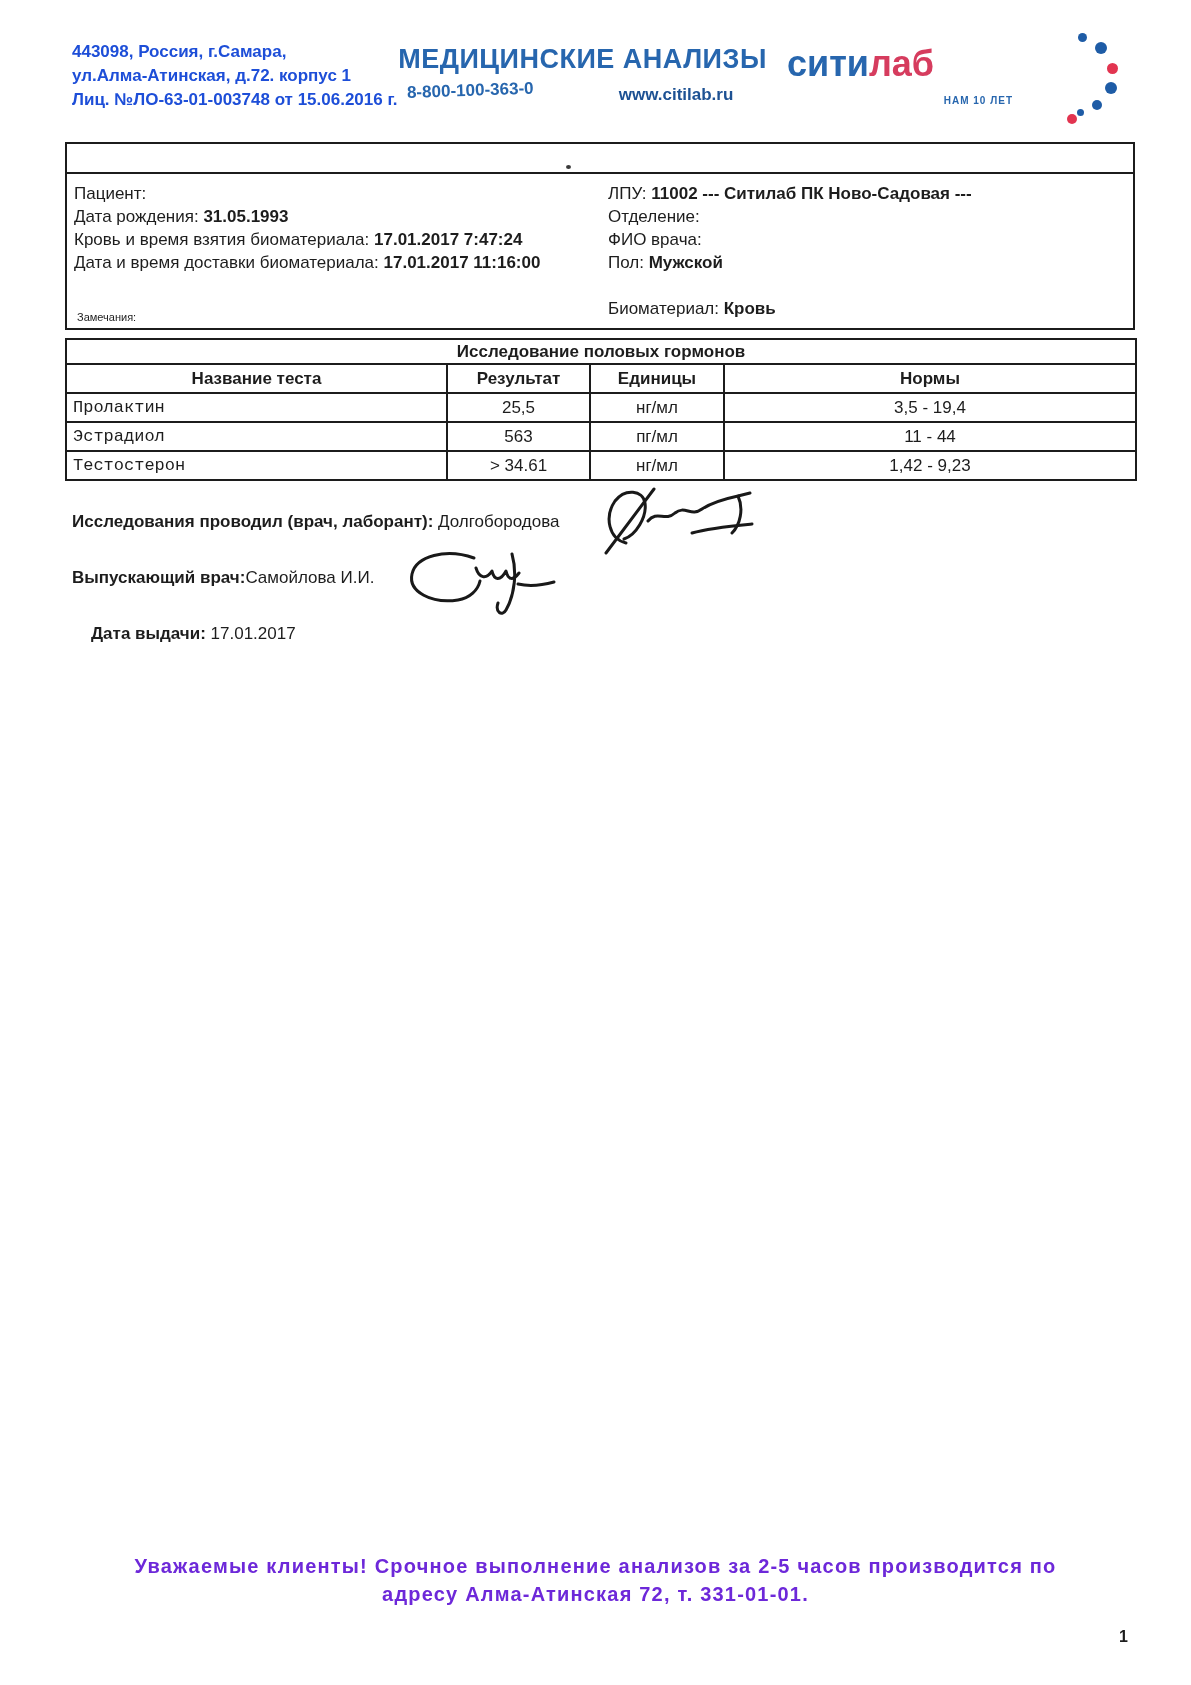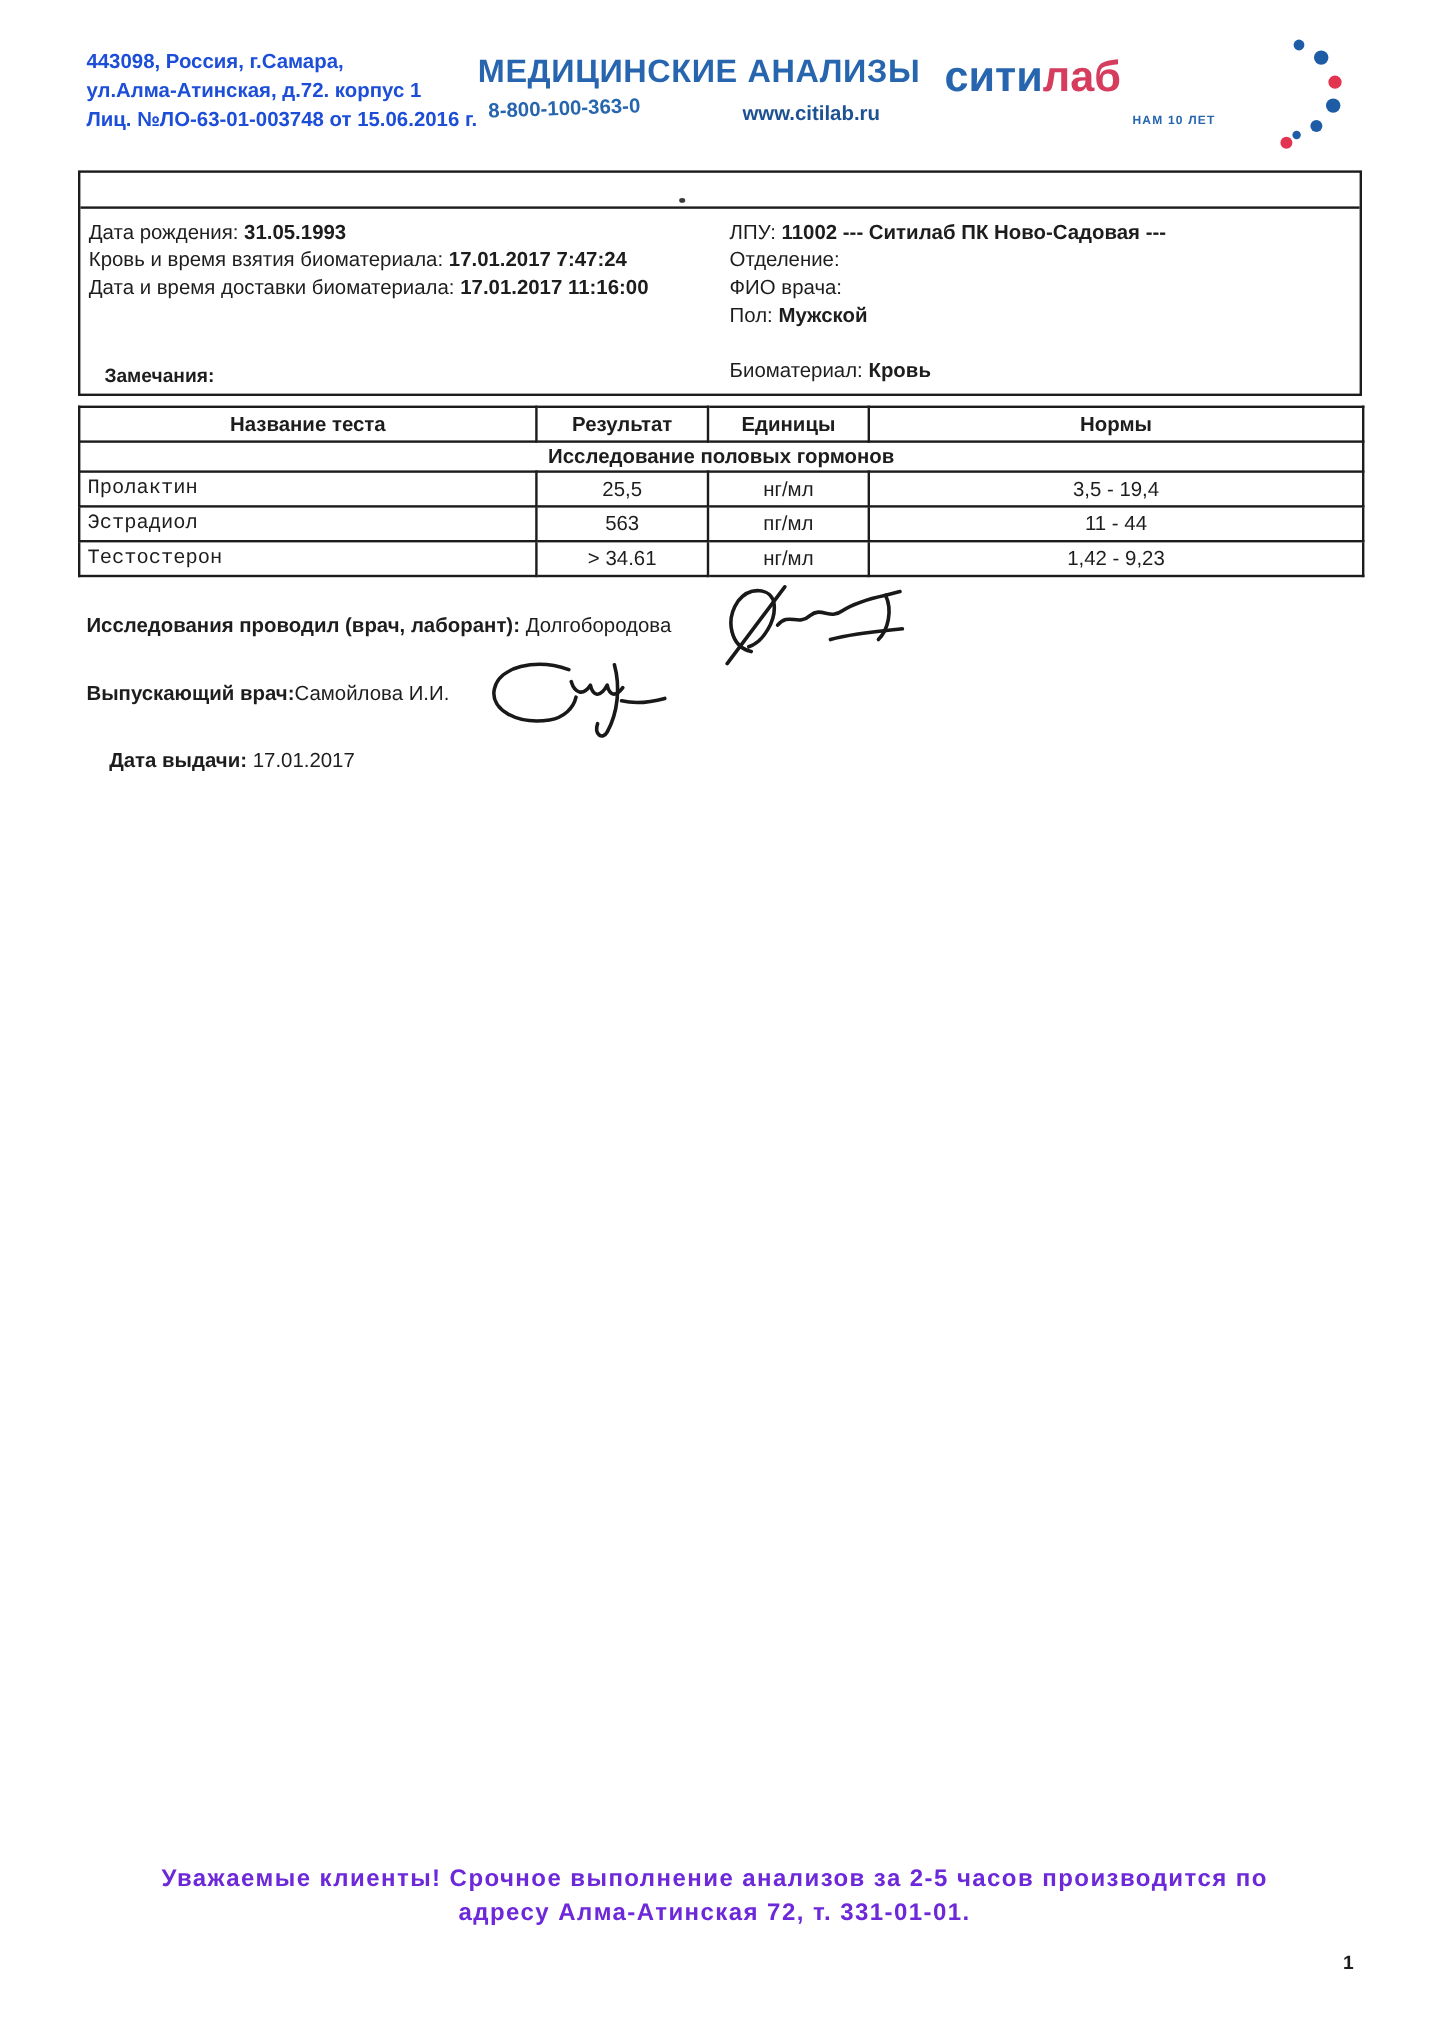--- a/index.html
+++ b/index.html
@@ -24,21 +24,21 @@
   .dot.blue{background:var(--dot-blue);} .dot.red{background:var(--dot-red);}
   
   .pbox{position:absolute; left:65px; top:142px; width:1066px; height:184px; border:2px solid #1c1c1c; font-size:17px;}
   .pbox-topline{position:absolute; left:0; right:0; top:28px; border-top:2px solid #1c1c1c;}
   .artifact-dot{position:absolute; left:499px; top:21px; width:5px; height:4px; background:#3a3a3a; border-radius:50%;}
   .pcol{position:absolute; top:38px; line-height:23px;}
   .pcol.left{left:7px;} .pcol.right{left:541px;}
   .pline{white-space:nowrap;}
   .pline b{font-weight:bold;}
   .spacer{height:23px;}
-  .remarks{position:absolute; left:20px; bottom:5px; font-size:16px;font-weight:bold;}
+  .remarks{position:absolute; left:10px; bottom:5px; font-size:11px;}
   
   .rtable{position:absolute; left:65px; top:338px; width:1070px; border-collapse:collapse; table-layout:fixed; font-size:17px;}
   .rtable td,.rtable th{border:2px solid #1c1c1c; padding:0 4px; height:27px; overflow:hidden;}
   .rtable .title-cell{font-weight:bold; text-align:center; height:23px; font-size:17px;}
   .rtable th{font-weight:bold; text-align:center;}
   .rtable td.name{text-align:left; padding-left:6px;font-family:Liberation Mono, monospace;}
   .rtable td{text-align:center;}
   
   .sigline{position:absolute; font-size:17px; white-space:nowrap;}
   .sigline .lbl{font-weight:bold;}
@@ -76,20 +76,24 @@
   <span class="dot blue" style="left:1105px;top:82px;width:12px;height:12px;"></span>
   <span class="dot blue" style="left:1092px;top:100px;width:10px;height:10px;"></span>
   <span class="dot blue" style="left:1077px;top:109px;width:7px;height:7px;"></span>
   <span class="dot red" style="left:1067px;top:114px;width:10px;height:10px;"></span>
 
   <div class="pbox">
     <div class="pbox-topline"></div>
     <div class="artifact-dot"></div>
 
     <div class="pcol left">
+      <div class="pline">
+        <span>Пациент:</span>
+        <b></b>
+      </div>
       <div class="pline">
         <span>Дата рождения:</span>
         <b>31.05.1993</b>
       </div>
       <div class="pline">
         <span>Кровь и время взятия биоматериала:</span>
         <b>17.01.2017 7:47:24</b>
       </div>
       <div class="pline">
         <span>Дата и время доставки биоматериала:</span>
@@ -126,27 +130,27 @@
 
   <table class="rtable">
     <colgroup>
         <col style="width:381px">
         <col style="width:143px">
         <col style="width:134px">
         <col style="width:412px">
       </colgroup>
     <tbody>
         <tr>
+      <td colspan="4" class="title-cell">Исследование половых гормонов</td>
+    </tr>
+    <tr>
       <th>Название теста</th>
       <th>Результат</th>
       <th>Единицы</th>
       <th>Нормы</th>
-    </tr>
-    <tr>
-      <td colspan="4" class="title-cell">Исследование половых гормонов</td>
     </tr>
     <tr>
       <td class="name">Пролактин</td>
       <td>25,5</td>
       <td>нг/мл</td>
       <td>3,5 - 19,4</td>
     </tr>
     <tr>
       <td class="name">Эстрадиол</td>
       <td>563</td>

